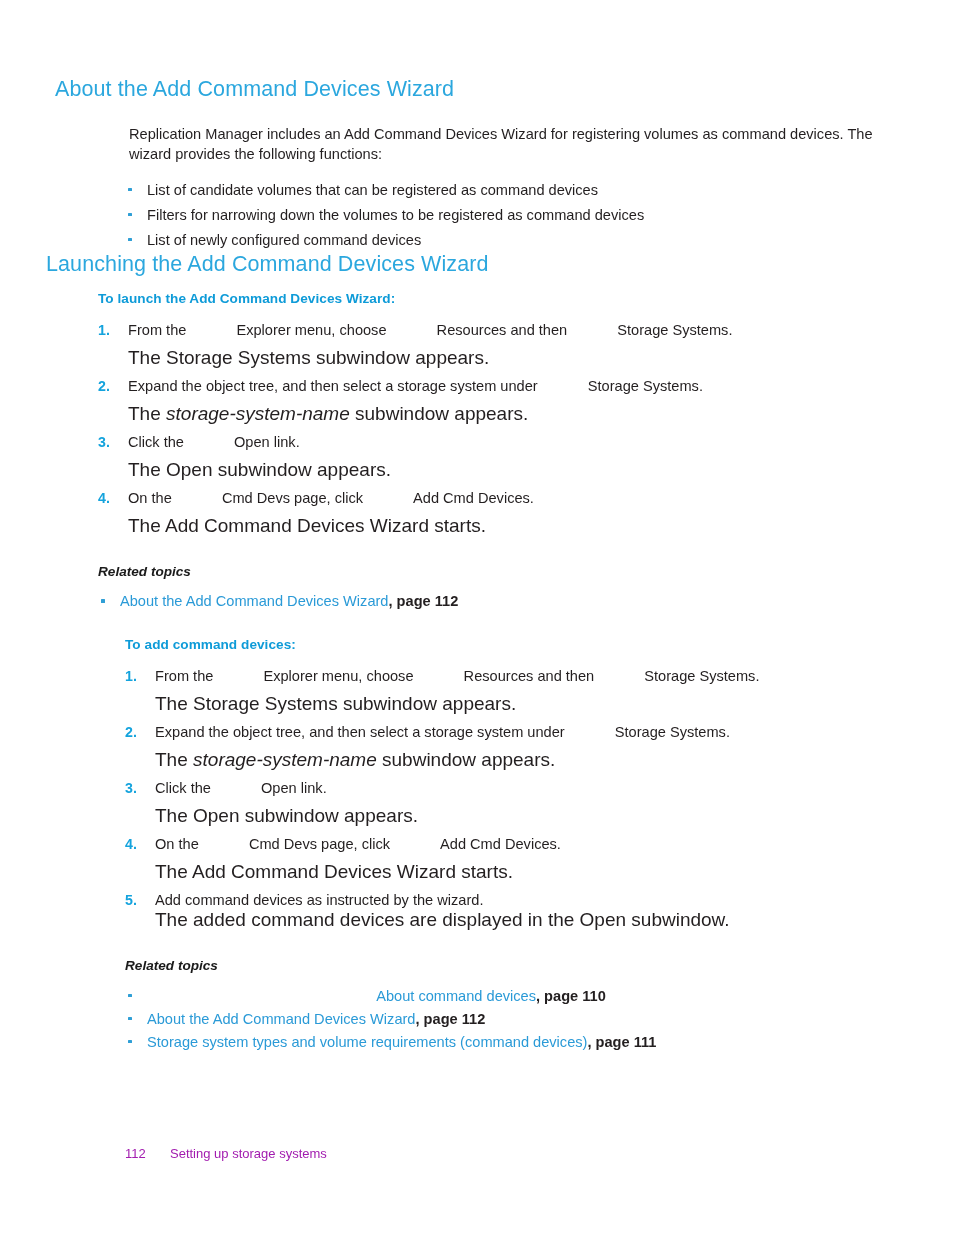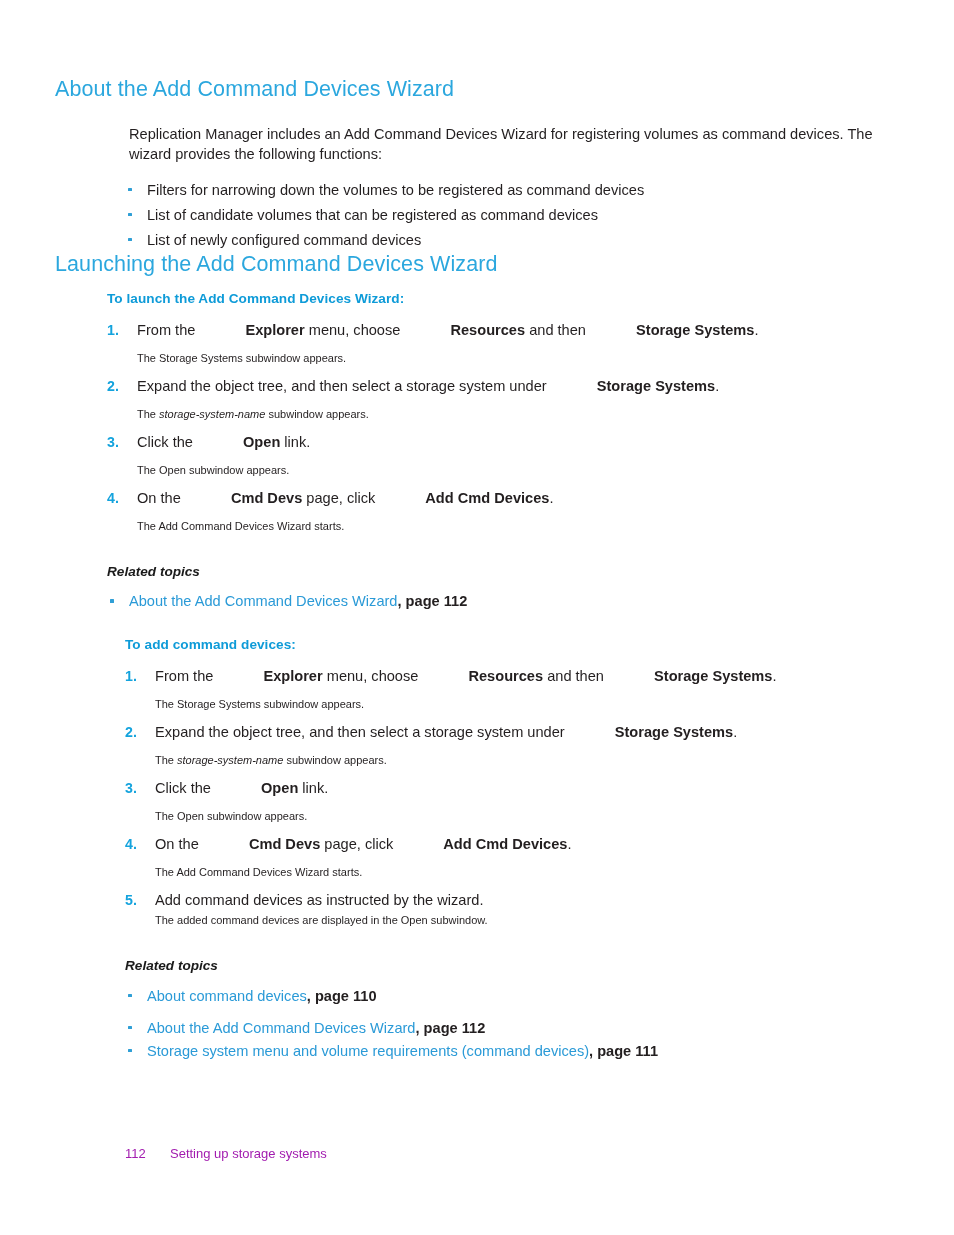--- a/index.html
+++ b/index.html
@@ -54,21 +54,21 @@
   }
 
   
   .body-text {
     font-size: 14.6px;
     line-height: 20px;
     color: #231f20;
     margin: 4px;
   }
 
-  b, .b { font-weight: bold; padding-left: 46px; }
+  b, .b { font-weight: normal; padding-left: 46px; }
   i, .i { font-style: italic; }
 
   
   .bullet-list {
     list-style: none;
     margin: 0;
     padding: 0;
   }
   .bullet-item {
     position: relative;
@@ -110,21 +110,21 @@
     font-weight: bold;
     font-size: 14.2px;
     line-height: 20px;
   }
   .step-text {
     font-size: 14.6px;
     line-height: 20px;
     color: #231f20;
   }
   .step-result {
-    font-size: 11px;
+    font-size: 19px;
     line-height: 20px;
     color: #231f20;
     padding-left: 30px;
     margin: 0;
   }
 
   
   .doc-link {
     color: #2a9ad7;
     text-decoration: none;
@@ -163,34 +163,34 @@
 
     <div style="height:17px;"></div>
 
     <p class="body-text blk" style="position:relative; left:70px; width:745px;">Replication Manager includes an Add Command Devices Wizard for registering volumes as command devices. The wizard provides the following functions:</p>
 
     <div style="height:12px;"></div>
 
     <ul class="bullet-list" style="margin-left:70px;">
       <li class="bullet-item" style="margin-bottom:5px;">
         <span class="bullet-dot"></span>
-        <span>Filters for narrowing down the volumes to be registered as command devices</span>
+        <span>List of candidate volumes that can be registered as command devices</span>
       </li>
       <li class="bullet-item" style="margin-bottom:5px;">
         <span class="bullet-dot"></span>
-        <span>List of candidate volumes that can be registered as command devices</span>
+        <span>Filters for narrowing down the volumes to be registered as command devices</span>
       </li>
       <li class="bullet-item">
         <span class="bullet-dot"></span>
         <span>List of newly configured command devices</span>
       </li>
     </ul>
   </div>
 
-  <div class="blk" style="left:55px; top:252px; width:780px;">
+  <div class="blk" style="left:46px; top:252px; width:780px;">
 
     <h1 class="h1">Launching the Add Command Devices Wizard</h1>
 
     <div style="height:13px;"></div>
 
     <div style="margin-left:52px;">
       <div class="h2-blue">To launch the Add Command Devices Wizard:</div>
 
       <div style="height:13px;"></div>
 
@@ -281,31 +281,31 @@
 
       </ol>
 
       <div style="height:28px;"></div>
 
       <div class="h3-black">Related topics</div>
 
       <div style="height:11px;"></div>
 
       <ul class="bullet-list">
-        <li class="bullet-item" style="margin-bottom:12px;">
+        <li class="bullet-item" style="margin-bottom:3px;text-align:center;">
           <span class="bullet-dot"></span>
           <a class="doc-link" href="#">About command devices</a><span class="link-suffix">, page 110</span>
         </li>
         <li class="bullet-item" style="margin-bottom:3px;">
           <span class="bullet-dot"></span>
           <a class="doc-link" href="#">About the Add Command Devices Wizard</a><span class="link-suffix">, page 112</span>
         </li>
         <li class="bullet-item">
           <span class="bullet-dot"></span>
-          <a class="doc-link" href="#">Storage system menu and volume requirements (command devices)</a><span class="link-suffix">, page 111</span>
+          <a class="doc-link" href="#">Storage system types and volume requirements (command devices)</a><span class="link-suffix">, page 111</span>
         </li>
       </ul>
     </div>
   </div>
 
   <div class="footer">
     <span class="pg-num">112</span><span>Setting up storage systems</span>
   </div>
 
 </div>

